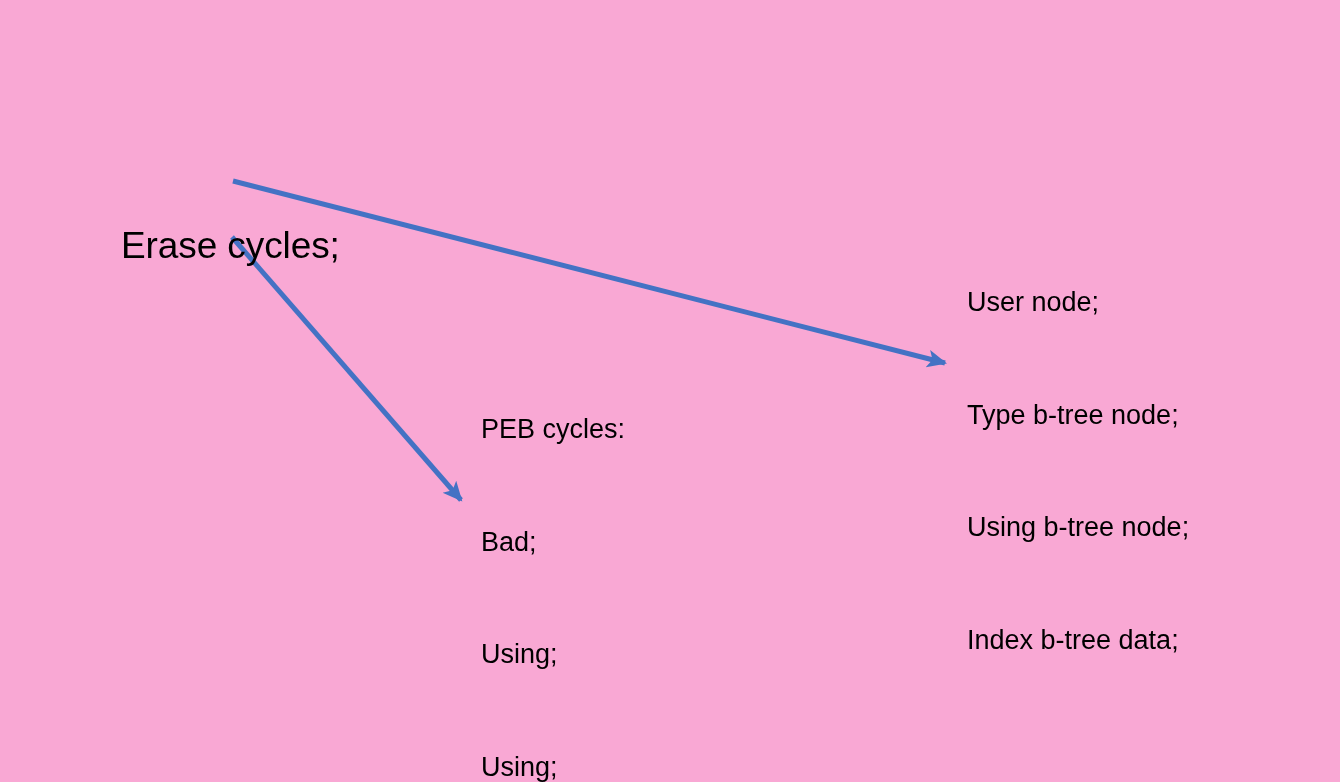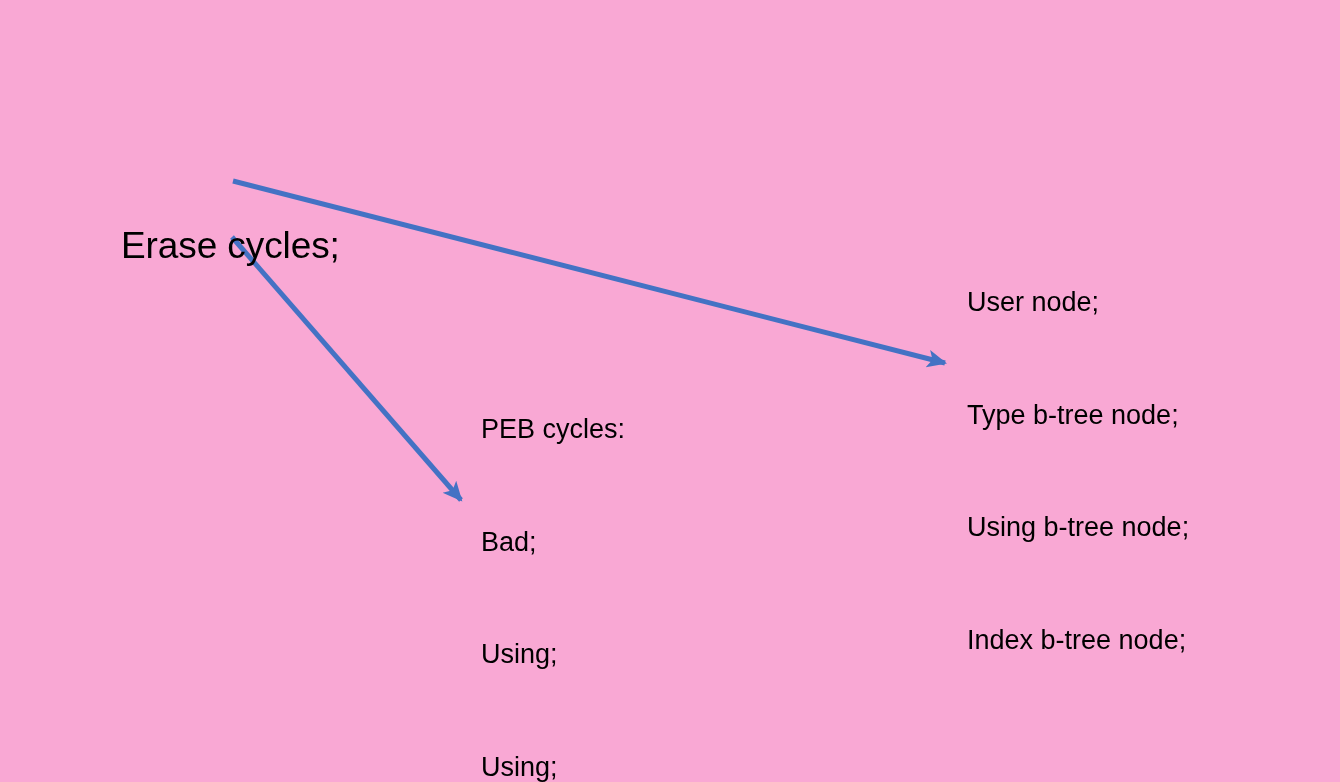--- a/index.html
+++ b/index.html
@@ -95,20 +95,20 @@
     
     
     
     
   </div>
 
   <div class="text-block" id="peb-types-block">
     <span class="line">User node;</span>
     <span class="line">Type b-tree node;</span>
     <span class="line">Using b-tree node;</span>
-    <span class="line">Index b-tree node;</span>
+    <span class="line">Index b-tree data;</span>
     
     
     
     
   </div>
 
 </div>
 
 </body></html>

